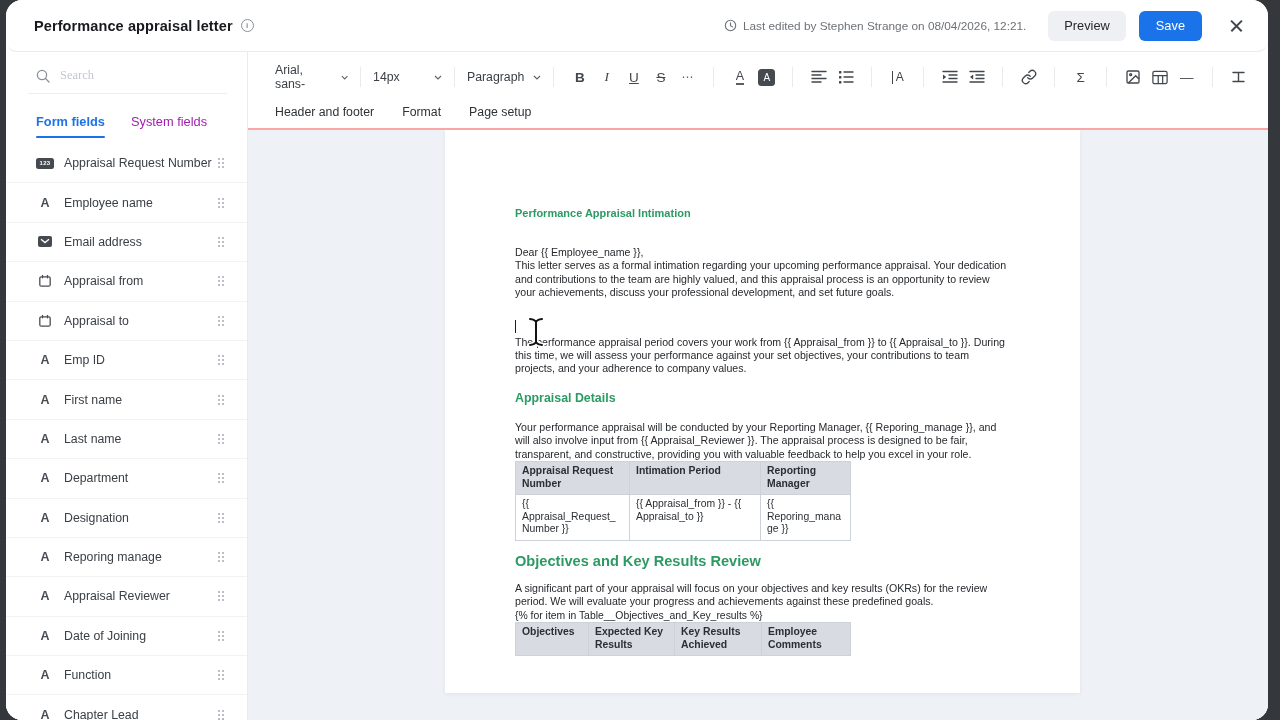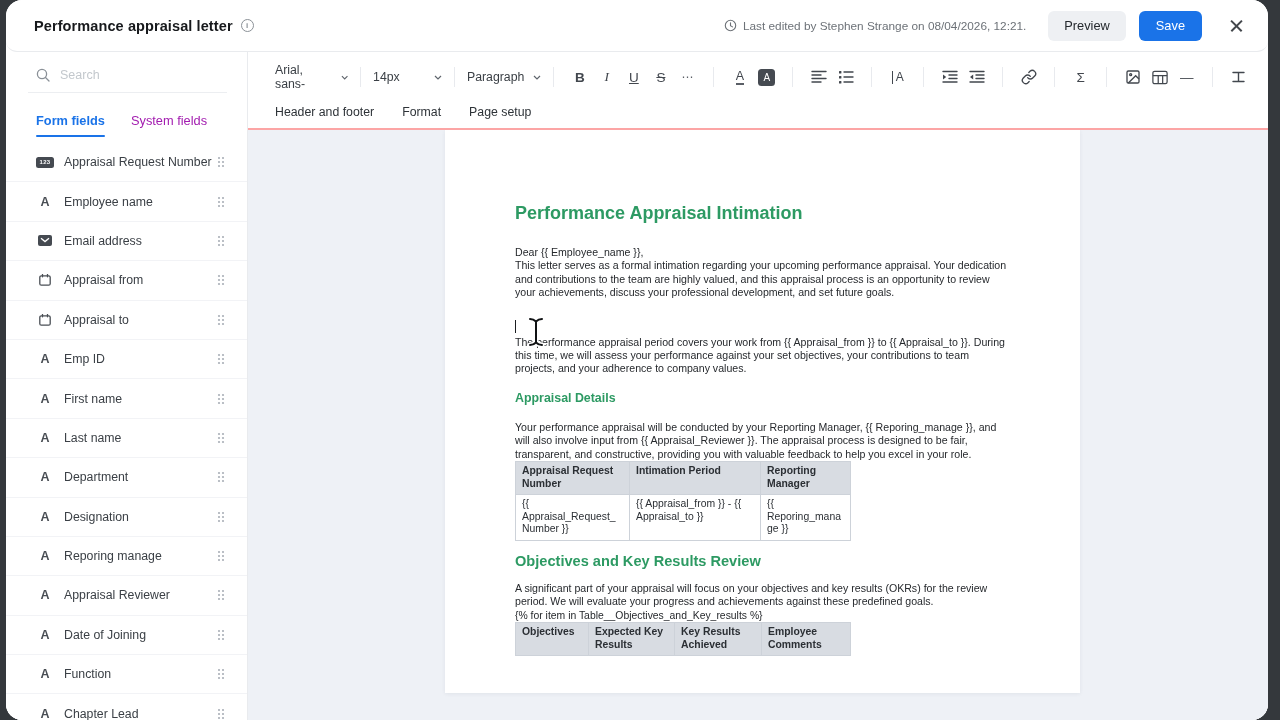--- a/index.html
+++ b/index.html
@@ -27,21 +27,21 @@
   .close-x:before,.close-x:after { content:""; position:absolute; left:1px; top:8px;
       width:15px; height:1.6px; background:#43474c; }
   .close-x:before { transform:rotate(45deg); } .close-x:after { transform:rotate(-45deg); }
 
   
   .sidebar { position:absolute; left:0; top:52px; bottom:0; width:242px;
              background:#fff; border-right:1px solid #e9ebee; overflow:hidden; z-index:20; }
   .search-wrap { margin:0 20px 0 22px; padding:16px 0 10px 8px; border-bottom:1px solid #eceef1;
                  display:flex; align-items:center; gap:10px; }
   .search-input { border:none; outline:none; font-size:12.5px; color:#3b4046; width:140px;
-                  font-family:Liberation Sans, sans-serif; }
+                  font-family:Liberation Serif, serif; }
   .search-input::placeholder { color:#c3c8cd; }
   .tabs { display:flex; gap:26px; padding:20px 0 0 30px; }
   .tab { font-size:12.8px; color:#a21caf; padding-bottom:9px; cursor:pointer; position:relative; }
   .tab.active { color:#1a73e8; font-weight:700; }
   .tab.active:after { content:""; position:absolute; left:0; right:0; bottom:0;
                       height:2.5px; background:#1a73e8; border-radius:2px; }
   .fields { margin-top:6px; }
   .field-row { height:39.4px; display:flex; align-items:center; padding:0 22px 0 30px;
                border-bottom:1px solid #f2f3f6; cursor:pointer; background:#fff; }
   .fi { width:18px; display:inline-flex; justify-content:center; align-items:center; flex:0 0 18px; }
@@ -70,21 +70,21 @@
   .ico-ia { display:flex; align-items:center; font-size:12px; gap:2.5px; color:#42474e; }
   .ico-ia .bar { width:1.3px; height:13px; background:#42474e; display:inline-block; }
   .tb-row2 { display:flex; align-items:center; gap:28px; height:32px; margin-top:2px; }
   .menu-tab { font-size:12.3px; color:#2e3338; cursor:pointer; }
 
   
   .canvas { position:absolute; left:0; top:78px; right:0; bottom:0; background:#eef1f6; overflow:hidden; }
   .page { position:absolute; left:197px; top:0; width:635px; height:563px; background:#fff;
           box-shadow:0 1px 4px rgba(40,50,70,.07); padding:75px 70px 0 70px; overflow:hidden; }
   .doc { font-size:10.6px; line-height:13.4px; color:#26292d; }
-  .doc h1 { font-size:18px; line-height:16px; color:#2d9a63; margin:0 0 25px; font-weight:700; }
+  .doc h1 { font-size:11px; line-height:16px; color:#2d9a63; margin:0 0 25px; font-weight:700; }
   .doc h2 { font-size:12.4px; line-height:15px; color:#2d9a63; margin:15px 0 15px; font-weight:700; }
   .doc h3 { font-size:14.6px; line-height:17px; color:#2d9a63; margin:12px 0 12px; font-weight:700; }
   .doc p { margin:0; }
   .caret-line { height:14px; margin:20px 0 2px; position:relative; }
   .caret { position:absolute; left:0; top:0; width:1.2px; height:13px; background:#1b1e21; }
   .p3 { margin-bottom:4px; }
   table.doc-table { border-collapse:collapse; table-layout:fixed; width:335px; }
   .doc-table th, .doc-table td { border:1px solid #cdd2d9; font-size:10.4px; line-height:12.6px;
         padding:3px 6px 4px; vertical-align:top; text-align:left; overflow-wrap:break-word; word-wrap:break-word; }
   .doc-table th { background:#d8dce2; color:#2b2f34; font-weight:700; }

